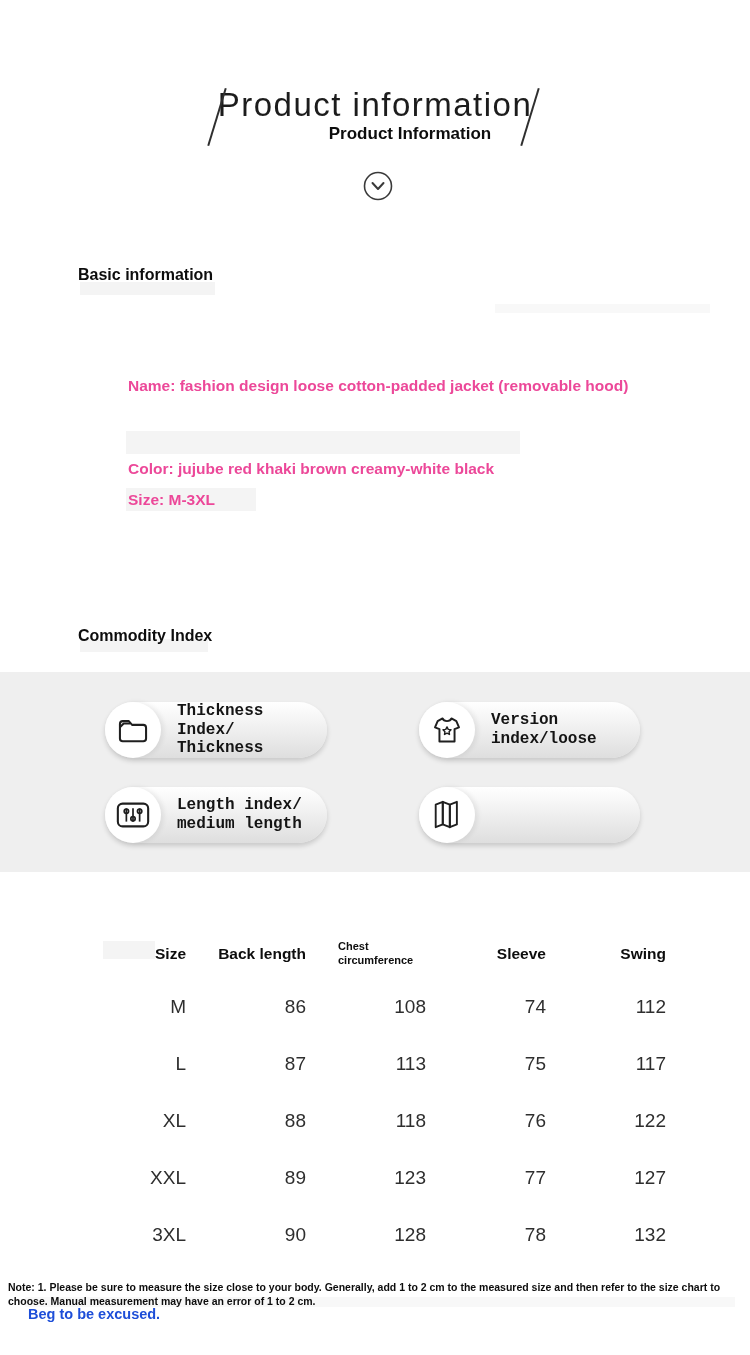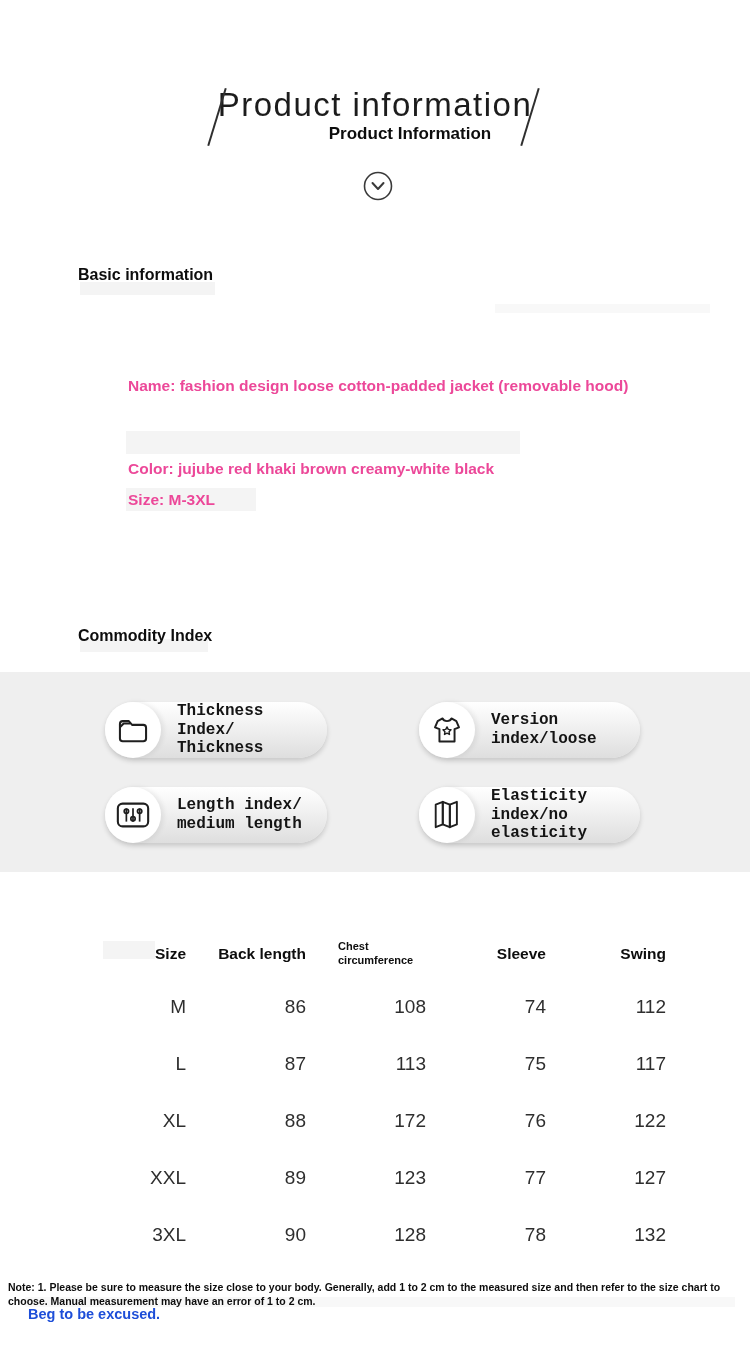--- a/index.html
+++ b/index.html
@@ -167,24 +167,20 @@
     </div>
 
     <div class="pill pill-4" style="top:115px;">
       <div class="pill-circle">
         <svg width="34" height="32" viewBox="0 0 36 34">
           <path d="M6 6 L13.5 3 V27 L6 30 Z" fill="none" stroke="#1f1f1f" stroke-width="2" stroke-linejoin="round"></path>
           <path d="M13.5 3 L21 6 V30 L13.5 27 Z" fill="none" stroke="#1f1f1f" stroke-width="2" stroke-linejoin="round"></path>
           <path d="M21 6 L28.5 3 V27 L21 30 Z" fill="none" stroke="#1f1f1f" stroke-width="2" stroke-linejoin="round"></path>
         </svg>
       </div>
-      <div class="pill-label">
-        <div>Elasticity index/no</div>
-        <div>elasticity</div>
-      </div>
     </div>
 
   </div>
 
   <div class="size-table">
     <div class="t-row header">
       <div class="t-cell hdr">Size</div>
       <div class="t-cell hdr">Back length</div>
       <div class="t-cell hdr small">Chest circumference</div>
       <div class="t-cell hdr">Sleeve</div>
@@ -203,21 +199,21 @@
       <div class="t-cell val">L</div>
       <div class="t-cell val">87</div>
       <div class="t-cell val">113</div>
       <div class="t-cell val">75</div>
       <div class="t-cell val">117</div>
     </div>
 
     <div class="t-row">
       <div class="t-cell val">XL</div>
       <div class="t-cell val">88</div>
-      <div class="t-cell val">172</div>
+      <div class="t-cell val">118</div>
       <div class="t-cell val">76</div>
       <div class="t-cell val">122</div>
     </div>
 
     <div class="t-row">
       <div class="t-cell val">XXL</div>
       <div class="t-cell val">89</div>
       <div class="t-cell val">123</div>
       <div class="t-cell val">77</div>
       <div class="t-cell val">127</div>

